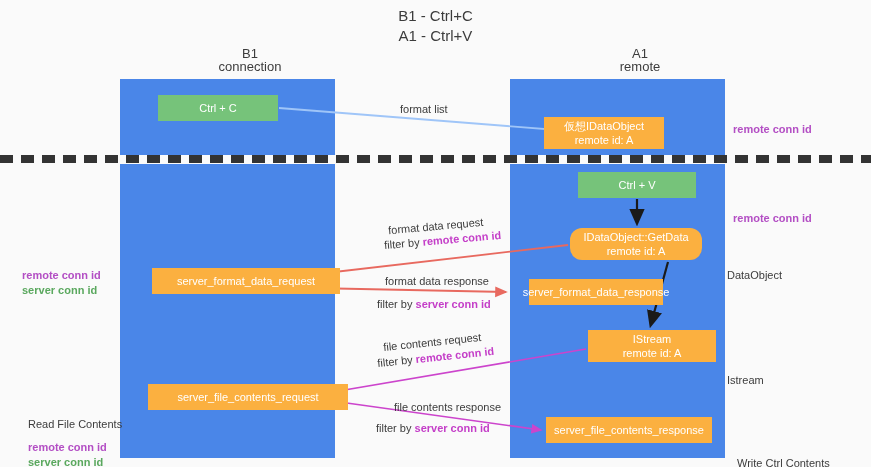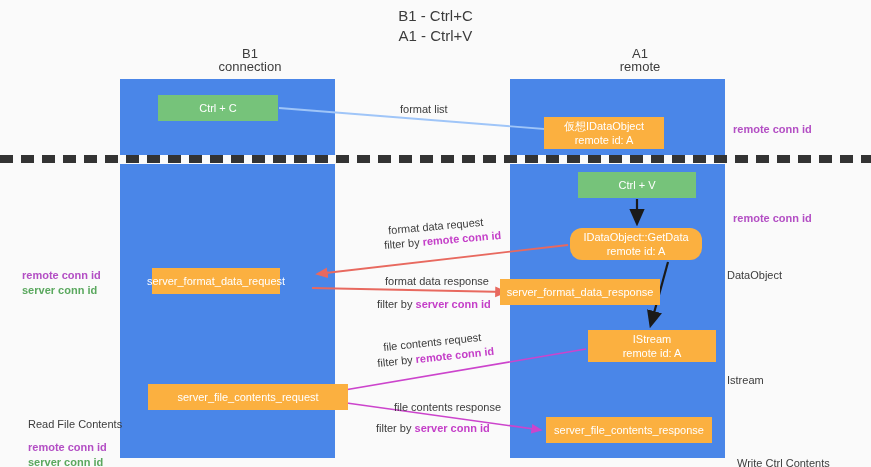--- a/index.html
+++ b/index.html
@@ -75,22 +75,22 @@
     white-space: pre-line;
     padding: 2px 4px;
   }
   .node.green  { background: #76c37a; }
   .node.orange { background: #fbb040; }
 
   #node-ctrl-c   { left: 158px; top: 95px;  width: 120px; height: 26px; }
   #node-vdo      { left: 544px; top: 117px; width: 120px; height: 32px; }
   #node-ctrl-v   { left: 578px; top: 172px; width: 118px; height: 26px; }
   #node-getdata  { left: 570px; top: 228px; width: 132px; height: 32px; border-radius: 12px; }
-  #node-sfdreq   { left: 152px; top: 268px; width: 128px; height: 26px; }
-  #node-sfdresp  { left: 500px; top: 279px; width: 160px; height: 26px; }
+  #node-sfdreq   { left: 152px; top: 268px; width: 188px; height: 26px; }
+  #node-sfdresp  { left: 529px; top: 279px; width: 134px; height: 26px; }
   #node-istream  { left: 588px; top: 330px; width: 128px; height: 32px; }
   #node-sfcreq   { left: 148px; top: 384px; width: 200px; height: 26px; }
   #node-sfcresp  { left: 546px; top: 417px; width: 166px; height: 26px; }
 
   
   .side-note {
     position: absolute;
     font-size: 11px;
     line-height: 15px;
   }

